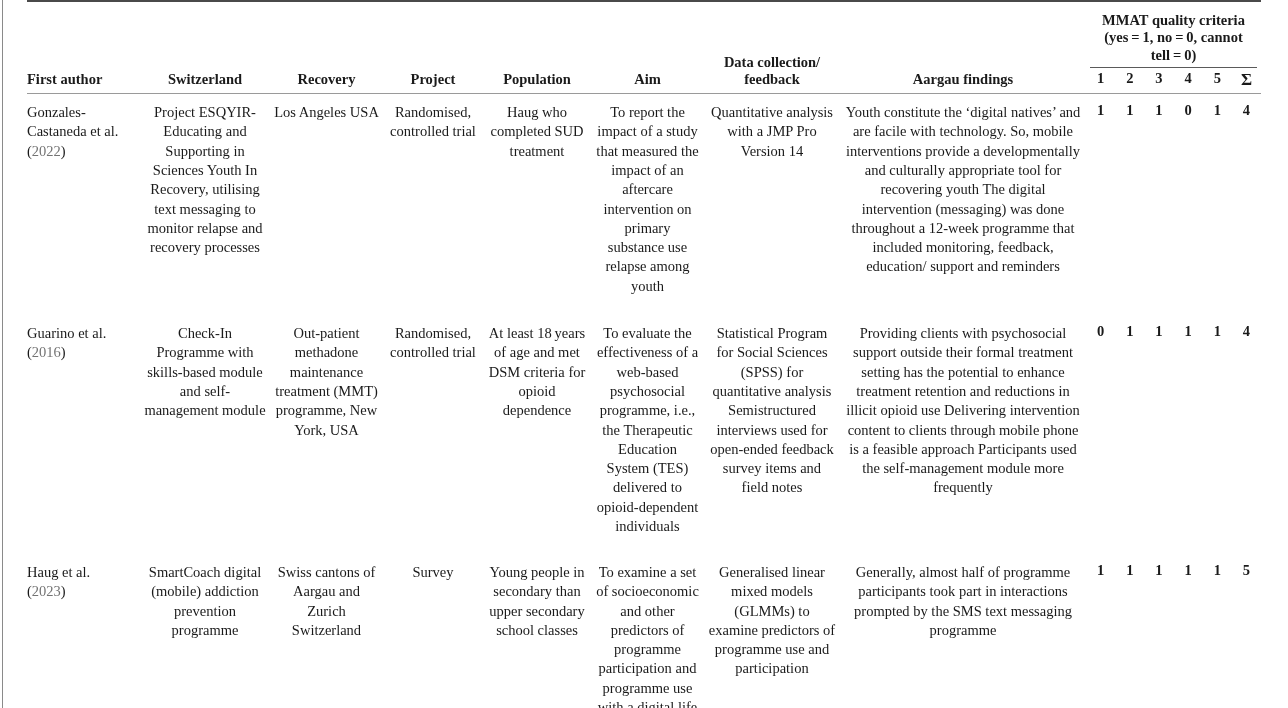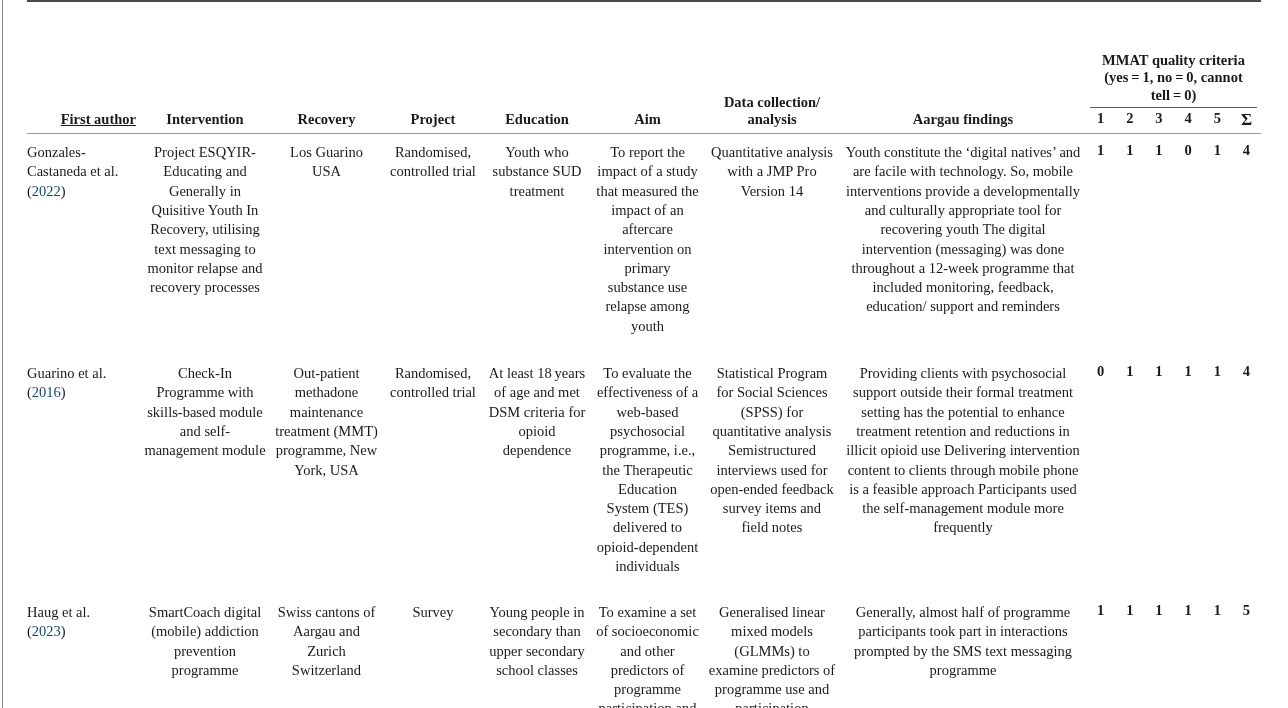--- a/index.html
+++ b/index.html
@@ -59,36 +59,34 @@
   
   th {
     font-weight: bold;
     font-size: 14.5px;
     line-height: 1.18;
     vertical-align: bottom;
     padding: 0 4px 5px 4px;
     text-align: center;
   }
   th.col-first-author {
-    text-align: right;
+    text-align: left;
     padding-left: 0;
-    text-decoration: underline;
   }
 
   .mmat-group-cell {
     padding: 0;
     vertical-align: bottom;
   }
   .mmat-group-title {
     font-weight: bold;
     font-size: 14.5px;
     line-height: 1.2;
     text-align: center;
     padding: 10px 6px 3px 6px;
-    margin-top: 40px;
   }
   .mmat-sub-rule {
     border-top: 1.4px solid #5a5a5a;
     margin: 0 4px;
   }
   .mmat-sub-row {
     display: flex;
     padding: 3px 0 5px 0;
   }
   .mmat-sub-row > span {
@@ -118,21 +116,21 @@
   }
   td.score {
     font-size: 14.5px;
     line-height: 1.33;
     vertical-align: top;
     text-align: center;
     padding: 9px 0 0 0;
   }
 
   a.ref-year, .ref-year {
-    color: #0c4a6e;
+    color: #737373;
     text-decoration: none;
   }
 
   
   tr.data-row { height: auto; }
   .row-pad-1 { height: 196px; }
   .row-pad-2 { height: 214px; }
   .row-pad-3 { height: 166px; }
 </style>
 </head>
@@ -154,28 +152,28 @@
       <col style="width:175px">
     </colgroup>
 
     <tbody>
         <tr class="rule-top">
       <td colspan="9"></td>
     </tr>
 
     <tr>
       <th class="col-first-author">First author</th>
-      <th>Intervention</th>
+      <th>Switzerland</th>
       <th>Recovery</th>
       <th>Project</th>
-      <th>Education</th>
+      <th>Population</th>
       <th>Aim</th>
       <th>
         <span>Data collection/</span><br>
-        <span>analysis</span>
+        <span>feedback</span>
       </th>
       <th>Aargau findings</th>
       <th class="mmat-group-cell">
         <div class="mmat-group-title">MMAT quality criteria (yes = 1, no = 0, cannot tell = 0)</div>
         <div class="mmat-sub-rule"></div>
         <div class="mmat-sub-row">
           <span>1</span>
           <span>2</span>
           <span>3</span>
           <span>4</span>
@@ -186,24 +184,24 @@
     </tr>
 
     <tr class="rule-mid">
       <td colspan="9"></td>
     </tr>
 
     <tr class="data-row">
       <td class="cell first-author">
         <span>Gonzales-Castaneda et al. (</span><a class="ref-year" href="#">2022</a><span>)</span>
       </td>
-      <td class="cell">Project ESQYIR-Educating and Generally in Quisitive Youth In Recovery, utilising text messaging to monitor relapse and recovery processes</td>
-      <td class="cell">Los Guarino USA</td>
+      <td class="cell">Project ESQYIR-Educating and Supporting in Sciences Youth In Recovery, utilising text messaging to monitor relapse and recovery processes</td>
+      <td class="cell">Los Angeles USA</td>
       <td class="cell">Randomised, controlled trial</td>
-      <td class="cell">Youth who substance SUD treatment</td>
+      <td class="cell">Haug who completed SUD treatment</td>
       <td class="cell">To report the impact of a study that measured the impact of an aftercare intervention on primary substance use relapse among youth</td>
       <td class="cell">Quantitative analysis with a JMP Pro Version 14</td>
       <td class="cell">Youth constitute the ‘digital natives’ and are facile with technology. So, mobile interventions provide a developmentally and culturally appropriate tool for recovering youth The digital intervention (messaging) was done throughout a 12-week programme that included monitoring, feedback, education/ support and reminders</td>
       <td class="score">
         <div class="mmat-sub-row" style="padding:0">
           <span>1</span>
           <span>1</span>
           <span>1</span>
           <span>0</span>
           <span>1</span>

